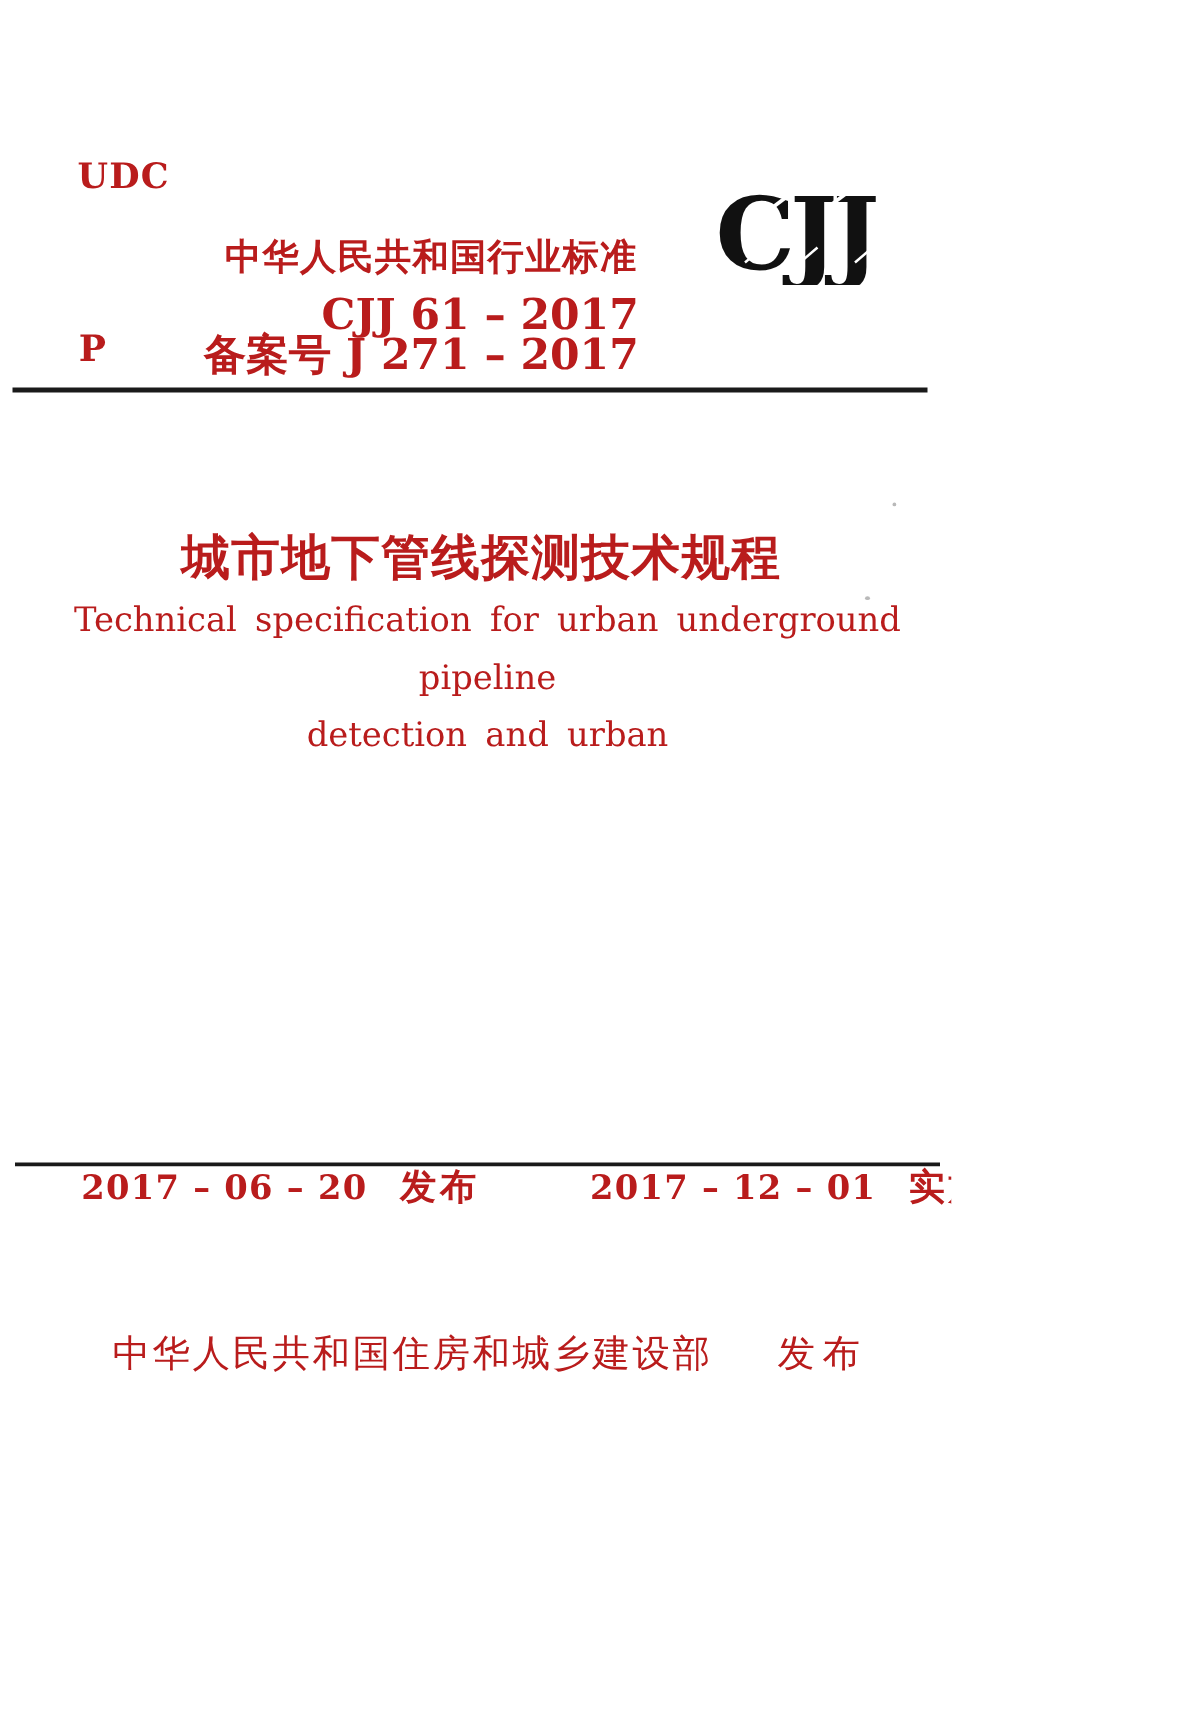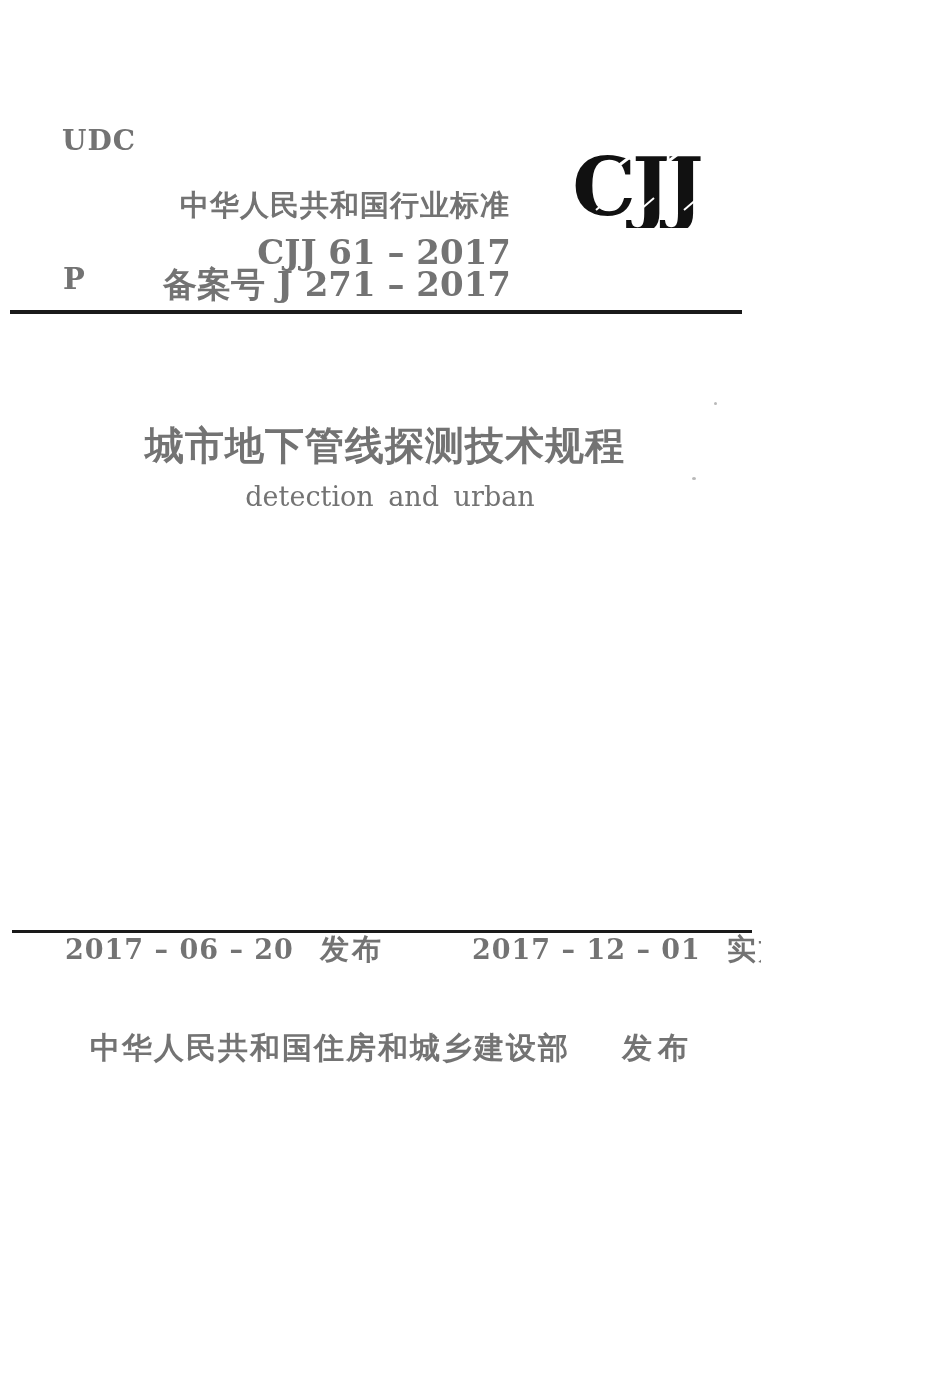--- a/index.html
+++ b/index.html
@@ -7,21 +7,21 @@
     padding: 0;
     background: #ffffff;
   }
   #page {
     position: relative;
     width: 761px;
     height: 1384px;
     background: #ffffff;
     overflow: hidden;
     font-family: "Liberation Sans", sans-serif;
-    color: #737373;
+    color: #b91c1c;
   }
   .abs { position: absolute; }
 
   .udc {
     left: 62px; top: 124px;
     font-family: "DejaVu Serif", serif;
     font-weight: bold;
     font-size: 28px;
     letter-spacing: 1px;
   }
@@ -93,24 +93,24 @@
     font-family: "Liberation Sans", sans-serif;
     font-weight: bold;
     font-size: 29px;
     letter-spacing: 3px;
     margin-left: 26px;
   }
   .date-issue { left: 65px; }
   .date-effective { left: 472px; }
 
   .publisher-row {
-    left: 90px; top: 1028px;
+    left: 90px; top: 1063px;
     white-space: nowrap;
     font-family: "Liberation Sans", sans-serif;
-    font-weight: bold;
+    font-weight: normal;
   }
   .publisher-row .pub-name {
     font-size: 30px;
     letter-spacing: 2px;
   }
   .publisher-row .pub-lbl {
     font-size: 30px;
     letter-spacing: 6px;
     margin-left: 52px;
   }
@@ -148,20 +148,21 @@
     <div>备案号 J 271 – 2017</div>
   </div>
 
   <div class="abs doc-class">P</div>
 
   <div class="abs rule rule-1"></div>
 
   <div class="abs title-zh">城市地下管线探测技术规程</div>
 
   <div class="abs title-en">
+    <div>Technical specification for urban underground pipeline</div>
     <div>detection and urban</div>
   </div>
 
   <div class="abs artifact dot-1"></div>
   <div class="abs artifact dot-2"></div>
 
   <div class="abs date-row date-issue">
     <span class="num">2017 – 06 – 20</span><span class="lbl">发布</span>
   </div>
 

